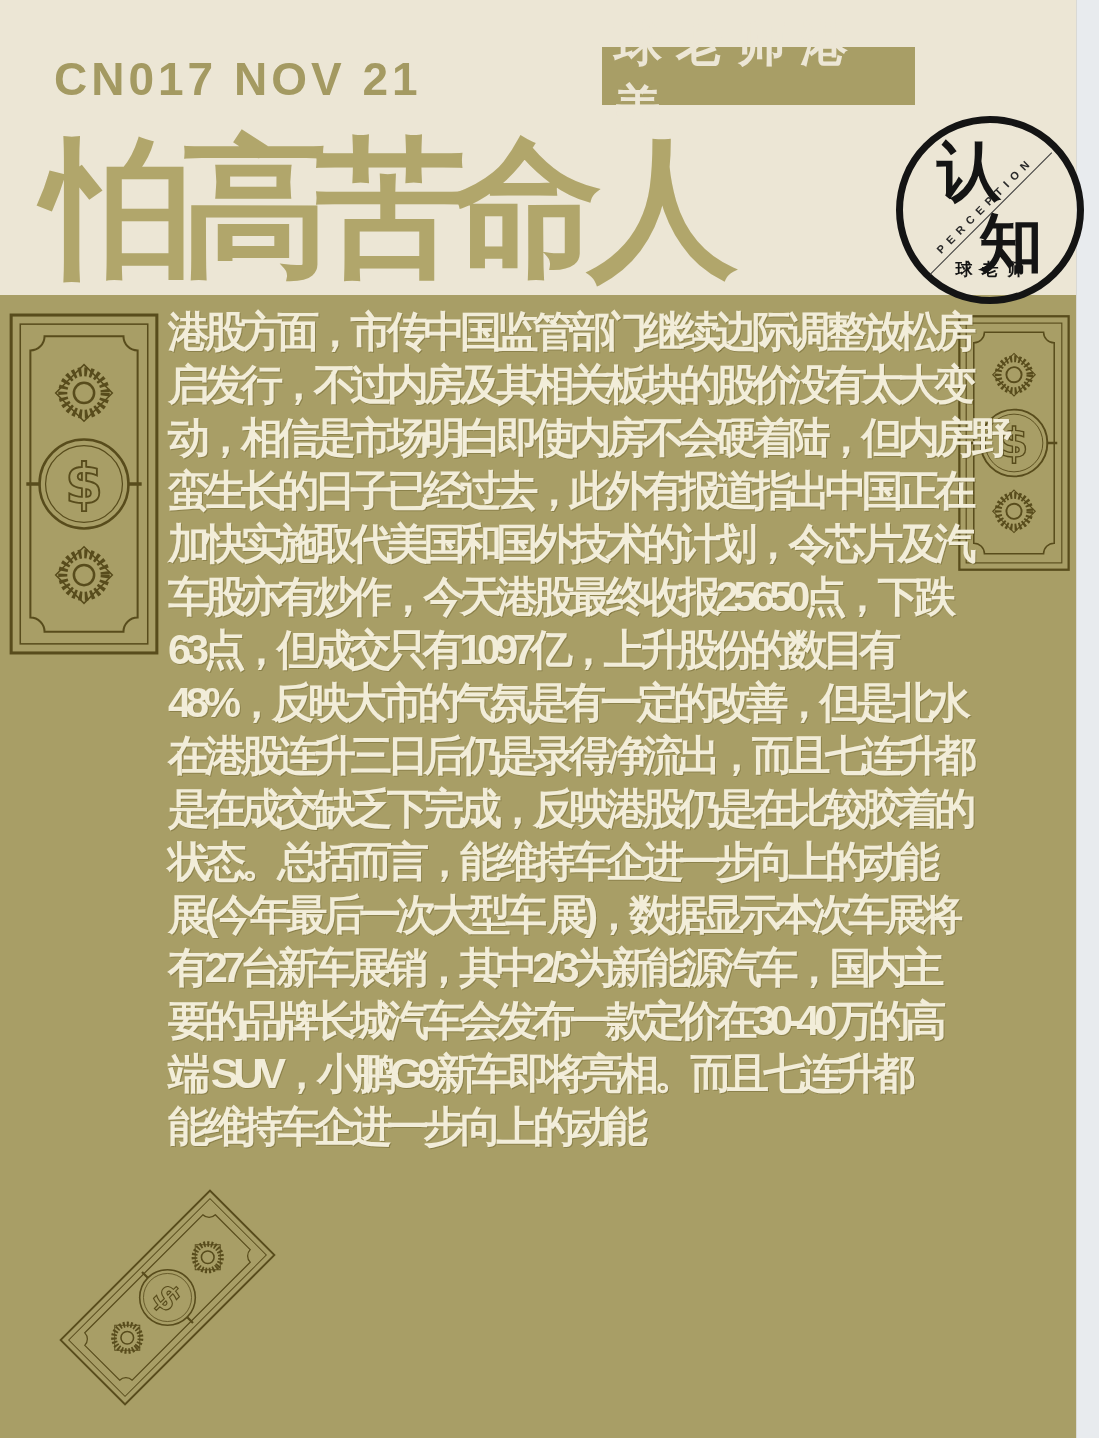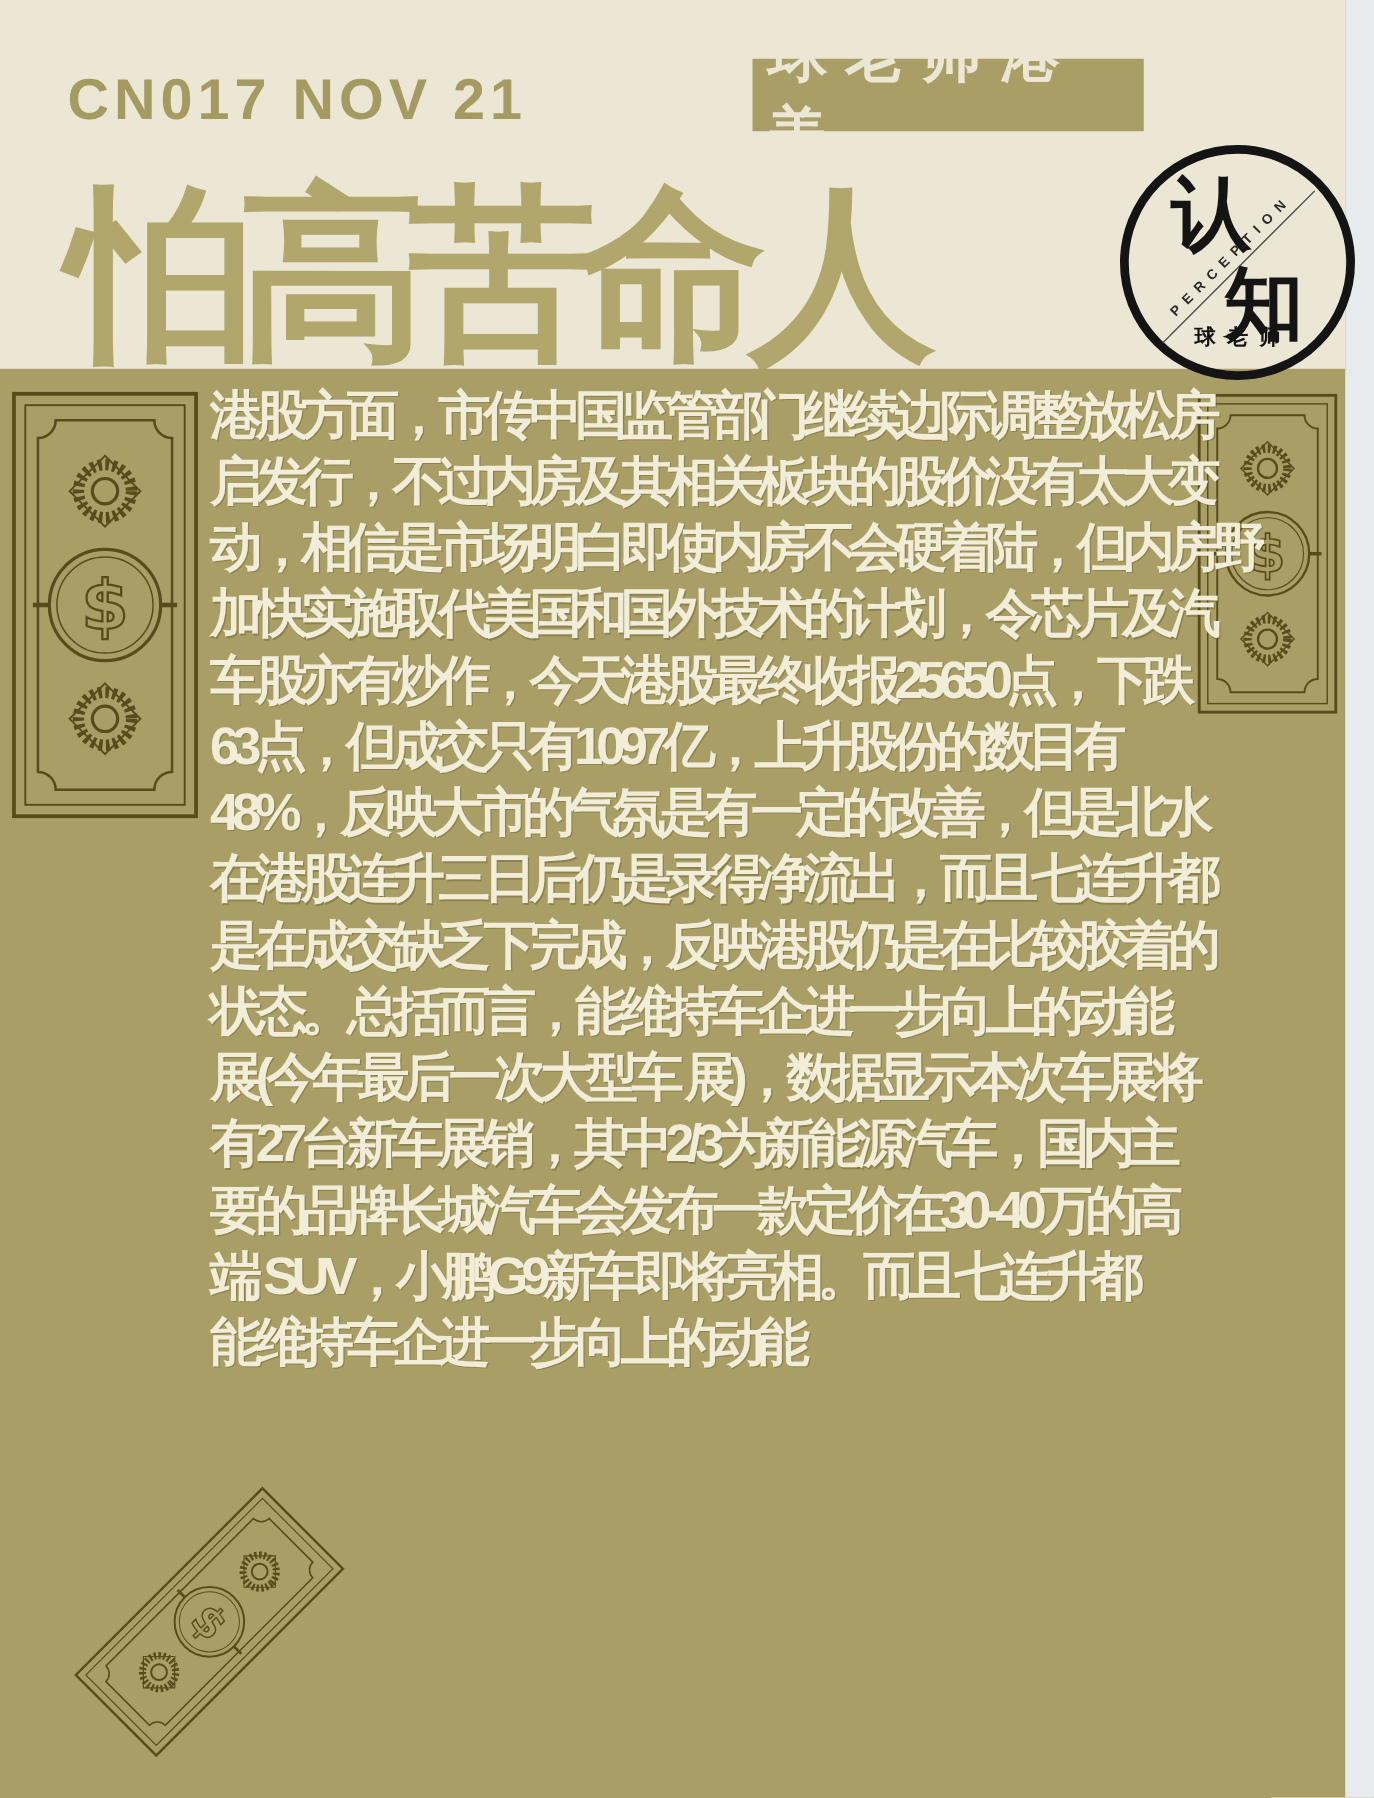--- a/index.html
+++ b/index.html
@@ -18,21 +18,21 @@
     position:absolute;left:54px;top:52px;font-size:46px;font-weight:bold;
     letter-spacing:4px;color:var(--accent);white-space:nowrap;
   }
   .badge{
     position:absolute;left:602px;top:47px;width:313px;height:58px;
     background:var(--olive);color:var(--cream);
     font-size:48px;font-weight:bold;letter-spacing:14px;
     display:flex;align-items:center;justify-content:center;box-sizing:border-box;padding-left:12px;
   }
   .title{
-    position:absolute;left:40px;top:126px;margin:15px;
+    position:absolute;left:40px;top:126px;margin:4px;
     font-size:150px;line-height:1.05;font-weight:900;letter-spacing:-14px;
     color:var(--title);white-space:nowrap;
   }
   
   .logo{
     position:absolute;left:896px;top:116px;width:188px;height:188px;box-sizing:border-box;
     border:7px solid var(--logo-ink);border-radius:50%;z-index:3;color:var(--logo-ink);
   }
   .logo-char-top{position:absolute;left:34px;top:16px;font-size:64px;font-weight:bold;line-height:1;}
   .logo-char-bottom{position:absolute;left:76px;top:88px;font-size:64px;font-weight:bold;line-height:1;}
@@ -118,20 +118,21 @@
           <use href="#bill-def"></use>
         </svg>
       <svg class="bill bill-bottom" width="95" height="215" viewBox="0 0 150 340">
           <use href="#bill-def"></use>
         </svg>
 
       <div class="article">
           <div class="line">港股方面，市传中国监管部门继续边际调整放松房</div>
           <div class="line">启发行，不过内房及其相关板块的股价没有太大变</div>
           <div class="line">动，相信是市场明白即使内房不会硬着陆，但内房野</div>
+          <div class="line">蛮生长的日子已经过去，此外有报道指出中国正在</div>
           <div class="line">加快实施取代美国和国外技术的计划，令芯片及汽</div>
           <div class="line">车股亦有炒作，今天港股最终收报25650点，下跌</div>
           <div class="line">63点，但成交只有1097亿，上升股份的数目有</div>
           <div class="line">48%，反映大市的气氛是有一定的改善，但是北水</div>
           <div class="line">在港股连升三日后仍是录得净流出，而且七连升都</div>
           <div class="line">是在成交缺乏下完成，反映港股仍是在比较胶着的</div>
           <div class="line">状态。总括而言，能维持车企进一步向上的动能</div>
           <div class="line">展(今年最后一次大型车 展)，数据显示本次车展将</div>
           <div class="line">有27台新车展销，其中2/3为新能源汽车，国内主</div>
           <div class="line">要的品牌长城汽车会发布一款定价在30-40万的高</div>

